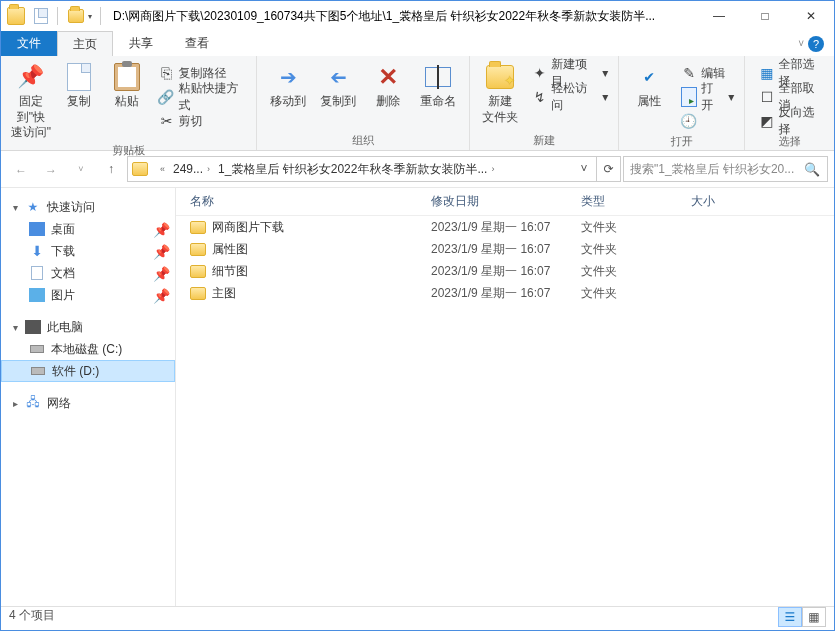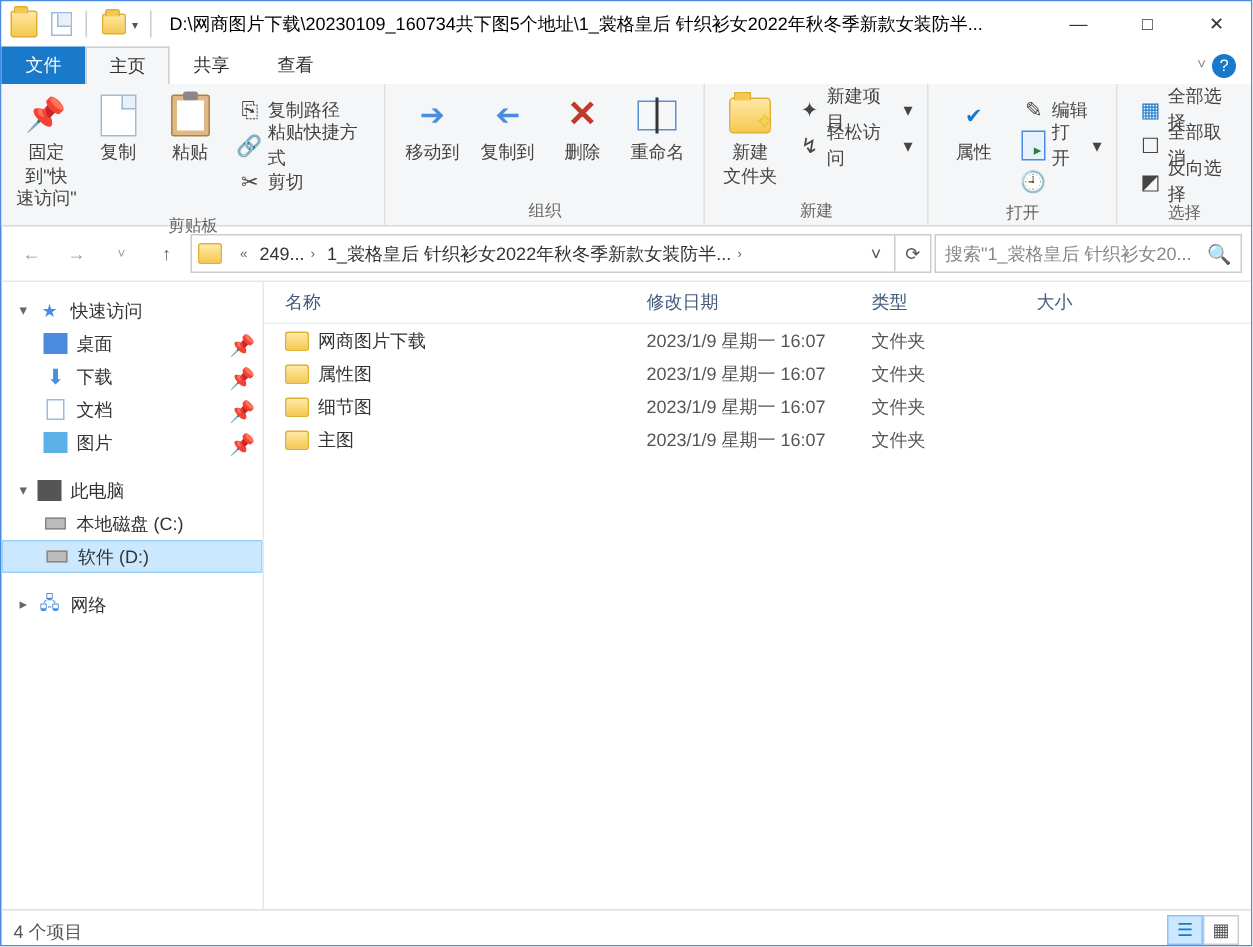--- a/index.html
+++ b/index.html
@@ -89,21 +89,21 @@
   .col-date{width:150px;}
   .col-type{width:110px;}
   .col-size{flex:1;}
   .filelist{flex:1;}
   .row { display:flex; align-items:center; height:22px; color:#333;}
   .row .c-name{width:255px; padding-left:14px; display:flex; align-items:center; gap:6px;}
   .row .c-date{width:150px; color:#555;}
   .row .c-type{width:110px; color:#555;}
   .mini-folder2{width:16px;height:13px;background:linear-gradient(#ffe9a6,#f5c851);border:1px solid #e0b030;border-radius:2px;}
   
-  .statusbar{height:24px;border-top:1px solid #e0e0e0;display:flex;align-items:flex-end;padding:0 8px;color:#555;}
+  .statusbar{height:24px;border-top:1px solid #e0e0e0;display:flex;align-items:flex-start;padding:0 8px;color:#555;}
   .statusbar .view-toggles{margin-left:auto;display:flex;}
   .vbtn{width:24px;height:20px;border:1px solid #ccc;display:flex;align-items:center;justify-content:center;color:#555;}
   .vbtn.active{background:#cce8ff;border-color:#8cc0ff;color:#1979ca;}
 </style>
 </head>
 <body>
 
 <div class="window">
 
   <div class="titlebar">

